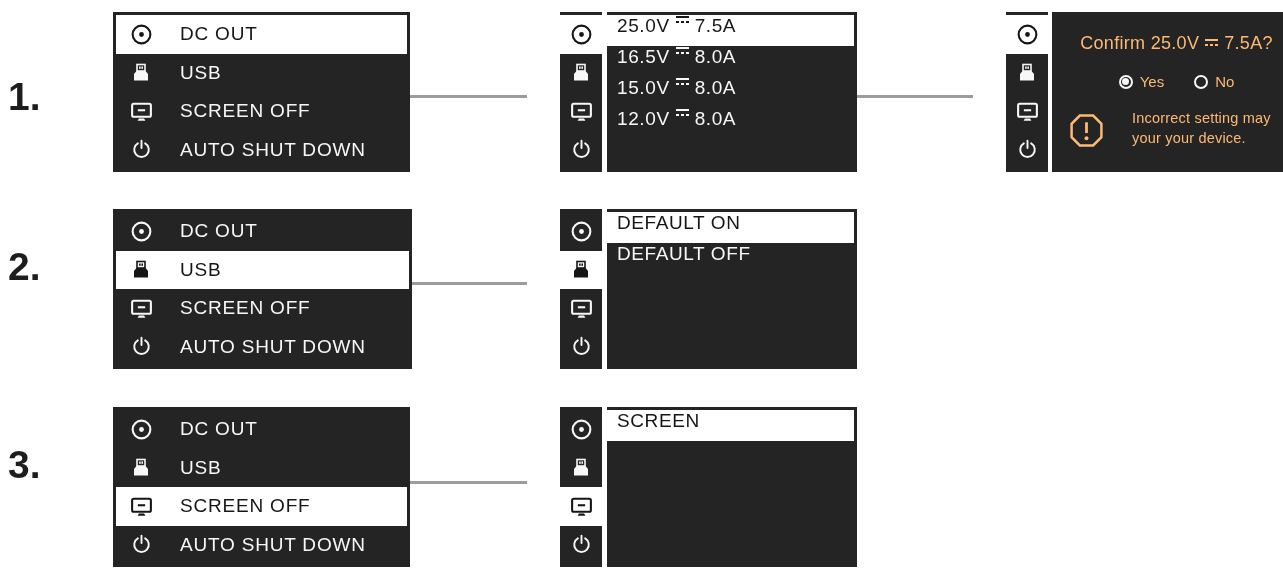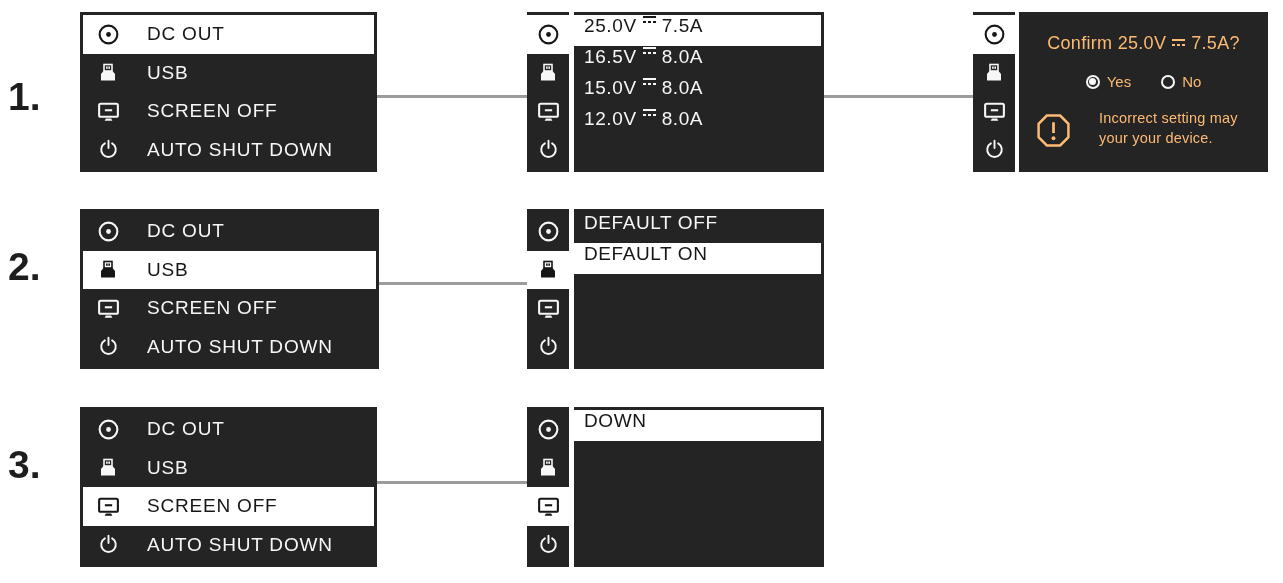--- a/index.html
+++ b/index.html
@@ -5,21 +5,21 @@
   html,body { margin:0; padding:0; background:#ffffff; }
   #canvas {
     position:relative; width:1283px; height:583px; background:#ffffff;
     font-family:"Liberation Sans","DejaVu Sans",sans-serif; overflow:hidden;
   }
   .step-num {
     position:absolute; font-size:39px; font-weight:700; color:#1d1d1d; line-height:1;
   }
   .connector { position:absolute; height:3px; background:#9c9c9c; }
 
-  .panel { position:absolute; display:flex; box-sizing:border-box; }
+  .panel { position:absolute; display:flex; box-sizing:border-box;margin-left:33px; }
 
   
   .menu-panel { flex-direction:column; background:#242424; padding:3px; }
   .menu-item {
     flex:1; display:flex; align-items:center; padding-left:12px;
     color:#f7f7f7; font-size:19px; letter-spacing:0.8px;
   }
   .menu-item .icon { width:26px; margin-right:26px; display:flex; justify-content:center; }
   .menu-item.selected { background:#ffffff; color:#161616; }
 
@@ -335,25 +335,25 @@
           <span class="icon">
   <svg viewBox="0 0 24 24" width="23" height="23">
               <path d="M8.2 5.6 a7.6 7.6 0 1 0 7.6 0" fill="none" stroke="currentColor" stroke-width="2" stroke-linecap="round"></path>
               <line x1="12" y1="2.8" x2="12" y2="10.5" stroke="currentColor" stroke-width="2" stroke-linecap="round"></line>
             </svg>
 </span>
         </div>
     </div>
     <div class="vgap"></div>
     <div class="list">
+      <div class="list-item selected">
+        <span>DEFAULT ON</span>
+      </div>
       <div class="list-item">
         <span>DEFAULT OFF</span>
-      </div>
-      <div class="list-item selected">
-        <span>DEFAULT ON</span>
       </div>
     </div>
   </div>
 
   <div class="panel menu-panel" style="left:80px; top:407px; width:297px; height:160px;">
     <div class="menu-item">
       <span class="icon">
   <svg viewBox="0 0 24 24" width="25" height="25">
             <circle cx="12" cy="12" r="8.5" fill="none" stroke="currentColor" stroke-width="2"></circle>
             <circle cx="12" cy="12" r="2.3" fill="currentColor"></circle>
@@ -427,18 +427,18 @@
   <svg viewBox="0 0 24 24" width="23" height="23">
               <path d="M8.2 5.6 a7.6 7.6 0 1 0 7.6 0" fill="none" stroke="currentColor" stroke-width="2" stroke-linecap="round"></path>
               <line x1="12" y1="2.8" x2="12" y2="10.5" stroke="currentColor" stroke-width="2" stroke-linecap="round"></line>
             </svg>
 </span>
         </div>
     </div>
     <div class="vgap"></div>
     <div class="list">
       <div class="list-item selected">
-        <span>DOWN</span>
+        <span>SCREEN</span>
       </div>
     </div>
   </div>
 
 </div>
 
 </body></html>

